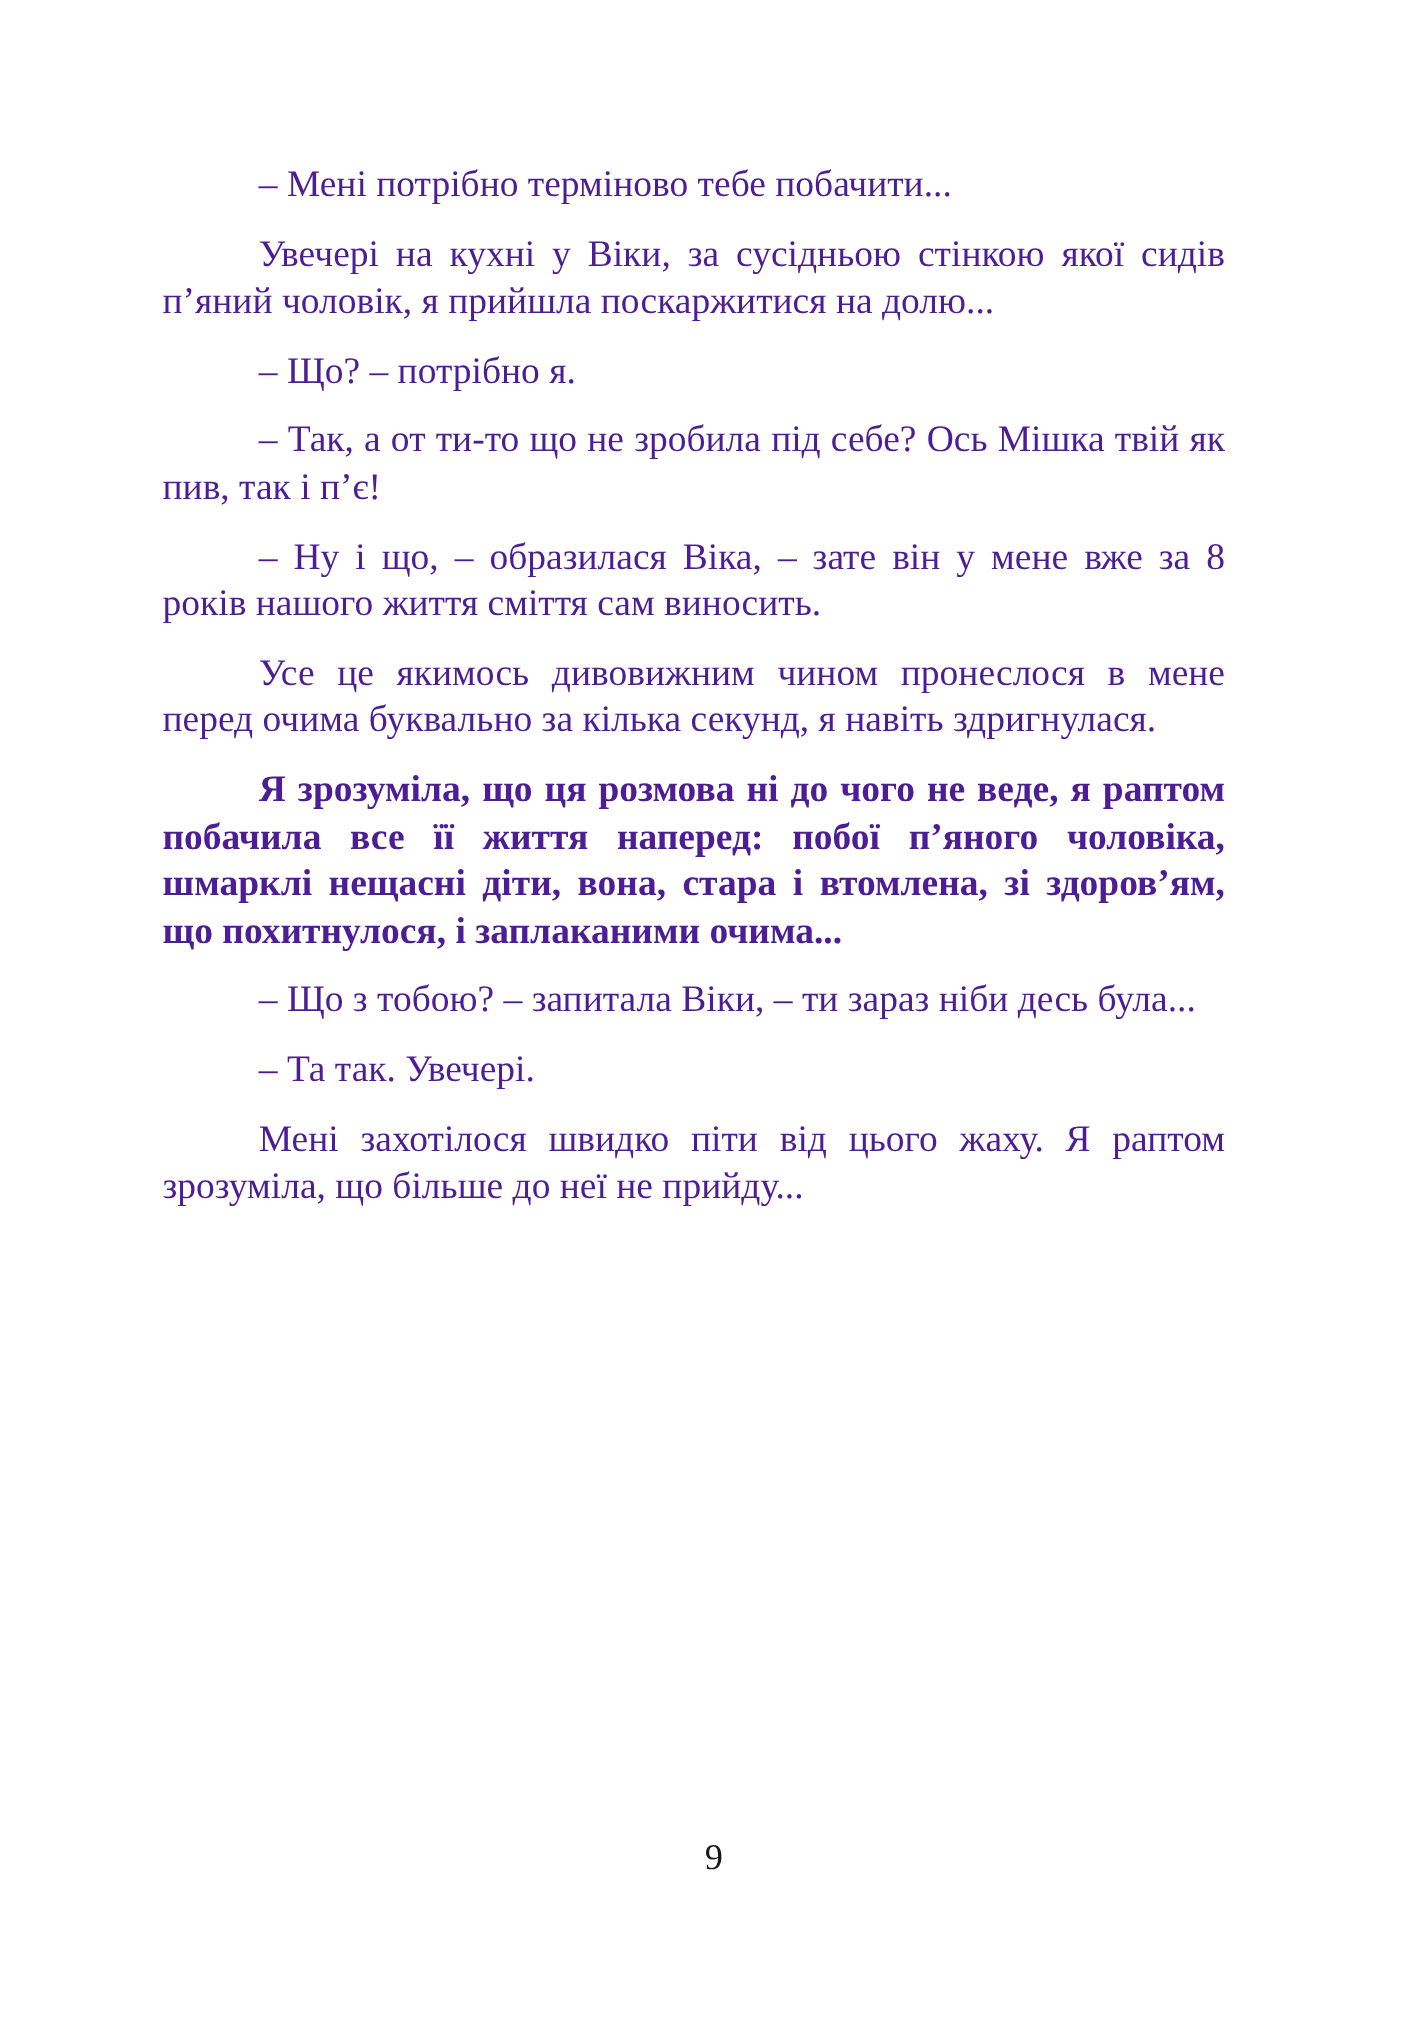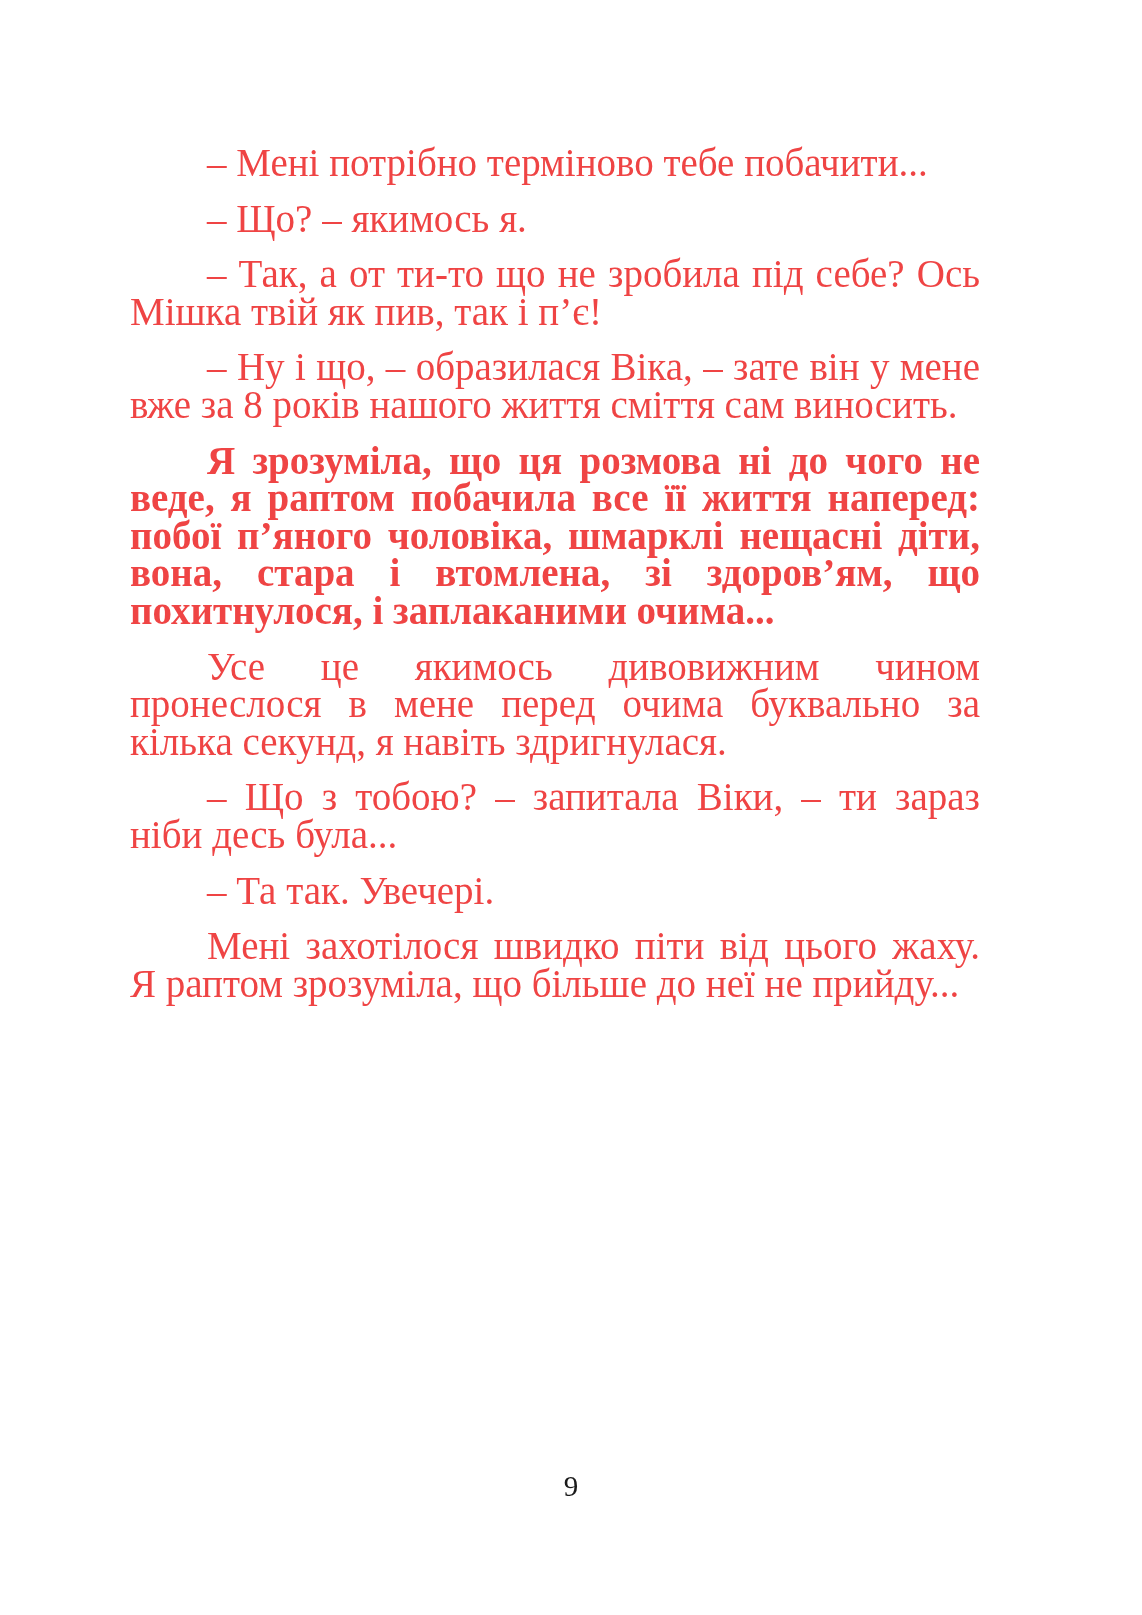--- a/index.html
+++ b/index.html
@@ -1,43 +1,44 @@
 <!DOCTYPE html>
 <html><head>
 <meta charset="utf-8">
 <style>
   html, body { margin: 0; padding: 0; background: #ffffff; }
   body { width: 1142px; height: 1615px; position: relative; overflow: hidden; }
   .page {
     position: absolute; left: 0; top: 0; width: 1142px; height: 1615px; background: #fff;
   }
   .text-block {
-    position: absolute; left: 130px; top: 144px; width: 850px;
+    position: absolute; left: 130px; top: 129px; width: 850px;
     font-family: "Liberation Serif", serif;
-    font-size: 39px; line-height: 37.6px; color: #ef4444;
+    font-size: 30px; line-height: 37.6px; color: #4c1d95;
   }
   .para {
     margin: 0 0 18px 0; text-indent: 77px; text-align: justify;
     hyphens: manual;
   }
   .para.bold { font-weight: bold; }
   .page-number {
     position: absolute; left: 0; width: 1142px; top: 1470px; text-align: center;
     font-family: "Liberation Serif", serif; font-size: 29px; color: #1a1a1a;
   }
 </style>
 </head>
 <body>
 
 <div class="page">
   <div class="text-block">
     <p class="para">– Мені потрібно терміново тебе побачити...</p>
-    <p class="para">– Що? – якимось я.</p>
+    <p class="para">Увечері на кухні у Віки, за сусідньою стінкою якої сидів п’яний чоловік, я прийшла поскаржитися на долю...</p>
+    <p class="para">– Що? – потрібно я.</p>
     <p class="para">– Так, а от ти-то що не зробила під себе? Ось Мішка твій як пив, так і п’є!</p>
     <p class="para">– Ну і що, – образилася Віка, – зате він у мене вже за 8 років нашого життя сміття сам виносить.</p>
+    <p class="para">Усе це якимось дивовижним чином пронеслося в мене перед очима буквально за кілька секунд, я навіть здригнулася.</p>
     <p class="para bold">Я зрозуміла, що ця розмова ні до чого не веде, я рап­том побачила все її життя наперед: побої п’яного чолові­ка, шмарклі нещасні діти, вона, стара і втомлена, зі здо­ров’ям, що похитнулося, і заплаканими очима...</p>
-    <p class="para">Усе це якимось дивовижним чином пронеслося в мене перед очима буквально за кілька секунд, я навіть здригнулася.</p>
     <p class="para">– Що з тобою? – запитала Віки, – ти зараз ніби десь була...</p>
     <p class="para">– Та так. Увечері.</p>
     <p class="para">Мені захотілося швидко піти від цього жаху. Я раптом зрозуміла, що більше до неї не прийду...</p>
   </div>
   <div class="page-number">9</div>
 </div>
 
 </body></html>

